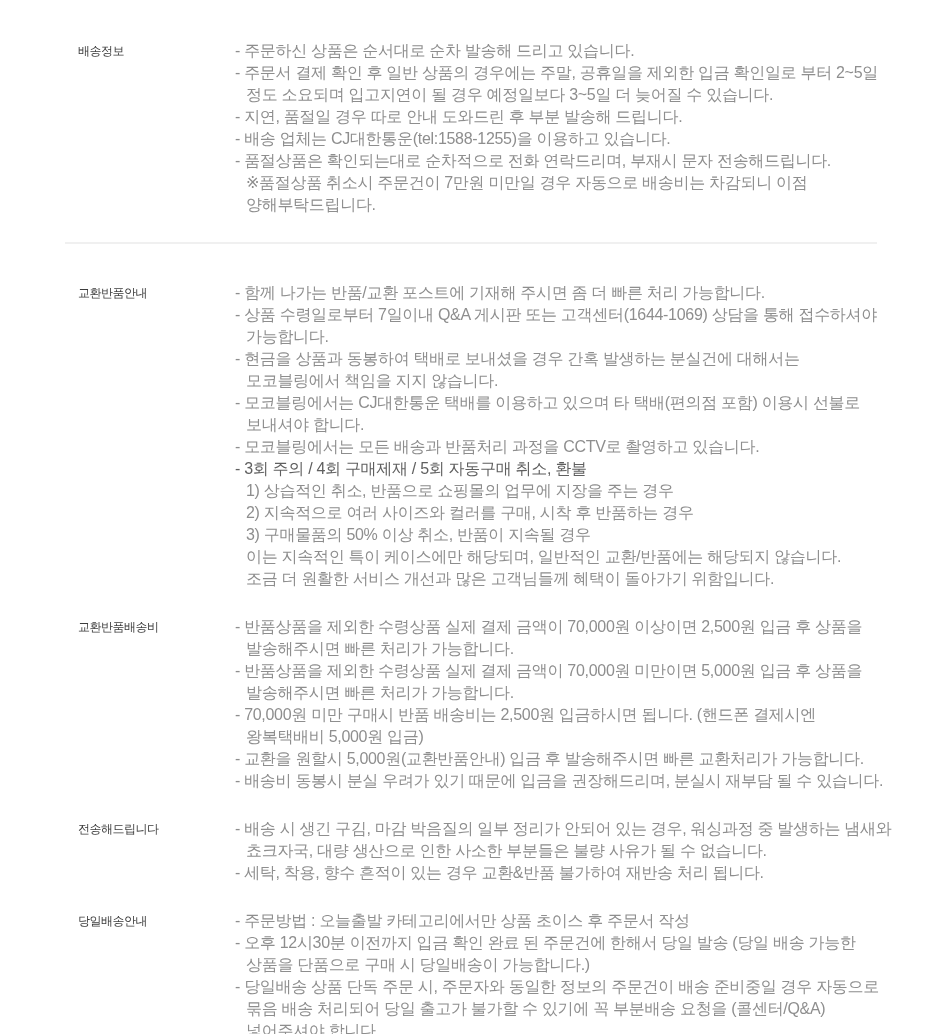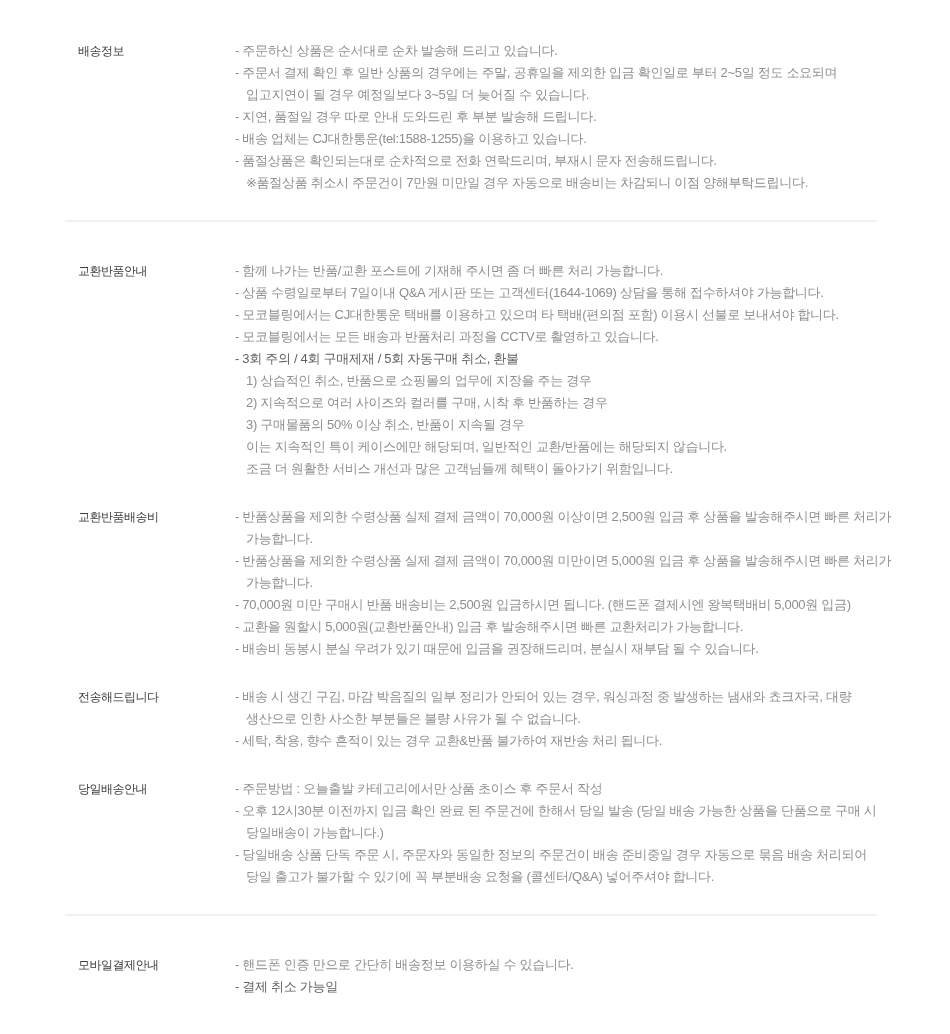--- a/index.html
+++ b/index.html
@@ -31,21 +31,21 @@
     box-sizing:border-box;
     padding-left:13px;
     font-size:12px;
     letter-spacing:-0.5px;
     color:var(--c-label);
     line-height:22px;
   }
   .section-content{
     flex:1;
     max-width:660px;
-    font-size:13px;
+    font-size:16px;
     letter-spacing:-0.3px;
     color:var(--c-body);
     line-height:22px;
   }
   .item{
     padding-left:11px;
     text-indent:-11px;
     word-break:keep-all;
   }
   .item.sub{
@@ -78,20 +78,21 @@
           <div class="item">- 품절상품은 확인되는대로 순차적으로 전화 연락드리며, 부재시 문자 전송해드립니다.</div>
           <div class="item sub">※품절상품 취소시 주문건이 7만원 미만일 경우 자동으로 배송비는 차감되니 이점 양해부탁드립니다.</div>
         </div>
       </section>
       <div class="divider"></div>
       <section class="section">
         <div class="section-label">교환반품안내</div>
         <div class="section-content">
           <div class="item">- 함께 나가는 반품/교환 포스트에 기재해 주시면 좀 더 빠른 처리 가능합니다.</div>
           <div class="item">- 상품 수령일로부터 7일이내 Q&amp;A 게시판 또는 고객센터(1644-1069) 상담을 통해 접수하셔야 가능합니다.</div>
+          <div class="item">- 현금을 상품과 동봉하여 택배로 보내셨을 경우 간혹 발생하는 분실건에 대해서는 모코블링에서 책임을 지지 않습니다.</div>
           <div class="item">- 모코블링에서는 CJ대한통운 택배를 이용하고 있으며 타 택배(편의점 포함) 이용시 선불로 보내셔야 합니다.</div>
           <div class="item">- 모코블링에서는 모든 배송과 반품처리 과정을 CCTV로 촬영하고 있습니다.</div>
           <div class="item bold">- 3회 주의 / 4회 구매제재 / 5회 자동구매 취소, 환불</div>
           <div class="item sub">1) 상습적인 취소, 반품으로 쇼핑몰의 업무에 지장을 주는 경우</div>
           <div class="item sub">2) 지속적으로 여러 사이즈와 컬러를 구매, 시착 후 반품하는 경우</div>
           <div class="item sub">3) 구매물품의 50% 이상 취소, 반품이 지속될 경우</div>
           <div class="item sub">이는 지속적인 특이 케이스에만 해당되며, 일반적인 교환/반품에는 해당되지 않습니다.</div>
           <div class="item sub">조금 더 원활한 서비스 개선과 많은 고객님들께 혜택이 돌아가기 위함입니다.</div>
         </div>
       </section>

